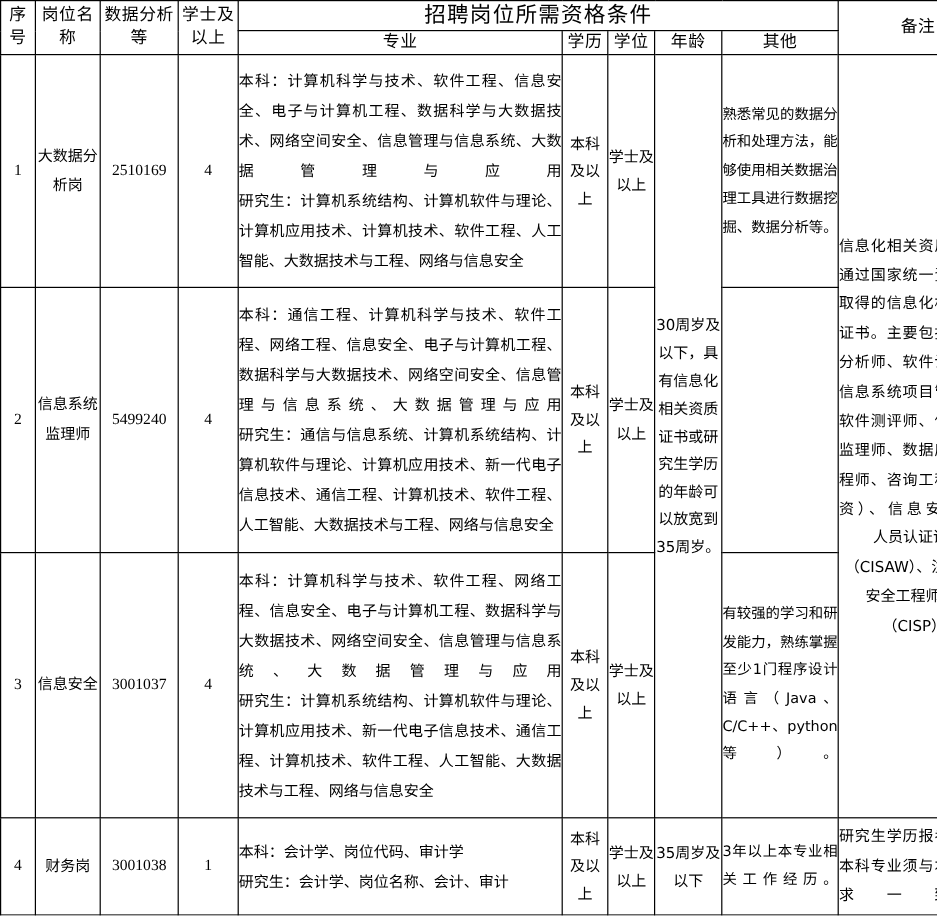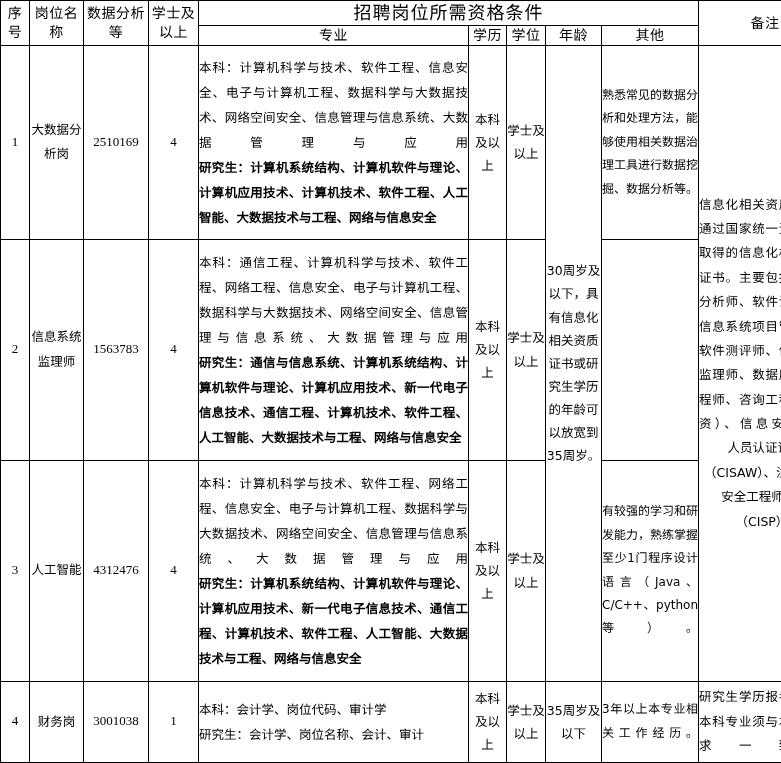--- a/index.html
+++ b/index.html
@@ -56,21 +56,20 @@
   
   .cell {
     font-size: 12.5px;
     line-height: 1.9;
     padding: 2px 3px;
   }
   .just {
     text-align: justify;
     text-align-last: left;
     text-justify: inter-character;
-    font-weight: bold;
   }
   .just-all {
     text-align: justify;
     text-align-last: justify;
     text-justify: inter-character;
   }
   .num-cell {
     text-align: center;
     font-size: 13px;
     font-family: "Liberation Serif", "DejaVu Serif", serif;
@@ -163,35 +162,35 @@
         <p class="remark-tail">人员认证证书</p>
         <p class="remark-tail">（CISAW）、注册信息</p>
         <p class="remark-tail">安全工程师证书</p>
         <p class="remark-tail">（CISP）。</p>
       </td>
     </tr>
 
     <tr>
       <td class="cell num-cell">2</td>
       <td class="cell jobname">信息系统监理师</td>
-      <td class="cell num-cell">1563783</td>
+      <td class="cell num-cell">5499240</td>
       <td class="cell num-cell">4</td>
       <td class="major-cell">
         <p class="just-all">本科：通信工程、计算机科学与技术、软件工程、网络工程、信息安全、电子与计算机工程、数据科学与大数据技术、网络空间安全、信息管理与信息系统、大数据管理与应用</p>
         <p class="just">研究生：通信与信息系统、计算机系统结构、计算机软件与理论、计算机应用技术、新一代电子信息技术、通信工程、计算机技术、软件工程、人工智能、大数据技术与工程、网络与信息安全</p>
       </td>
       <td class="cell narrow">本科及以上</td>
       <td class="cell narrow">学士及以上</td>
       <td class="other-cell just-all empty-cell"></td>
     </tr>
 
     <tr>
       <td class="cell num-cell">3</td>
-      <td class="cell jobname">人工智能</td>
-      <td class="cell num-cell">4312476</td>
+      <td class="cell jobname">信息安全</td>
+      <td class="cell num-cell">3001037</td>
       <td class="cell num-cell">4</td>
       <td class="major-cell">
         <p class="just-all">本科：计算机科学与技术、软件工程、网络工程、信息安全、电子与计算机工程、数据科学与大数据技术、网络空间安全、信息管理与信息系统、大数据管理与应用</p>
         <p class="just">研究生：计算机系统结构、计算机软件与理论、计算机应用技术、新一代电子信息技术、通信工程、计算机技术、软件工程、人工智能、大数据技术与工程、网络与信息安全</p>
       </td>
       <td class="cell narrow">本科及以上</td>
       <td class="cell narrow">学士及以上</td>
       <td class="other-cell just-all">有较强的学习和研发能力，熟练掌握至少1门程序设计语言（Java、C/C++、python等）。</td>
     </tr>
 

